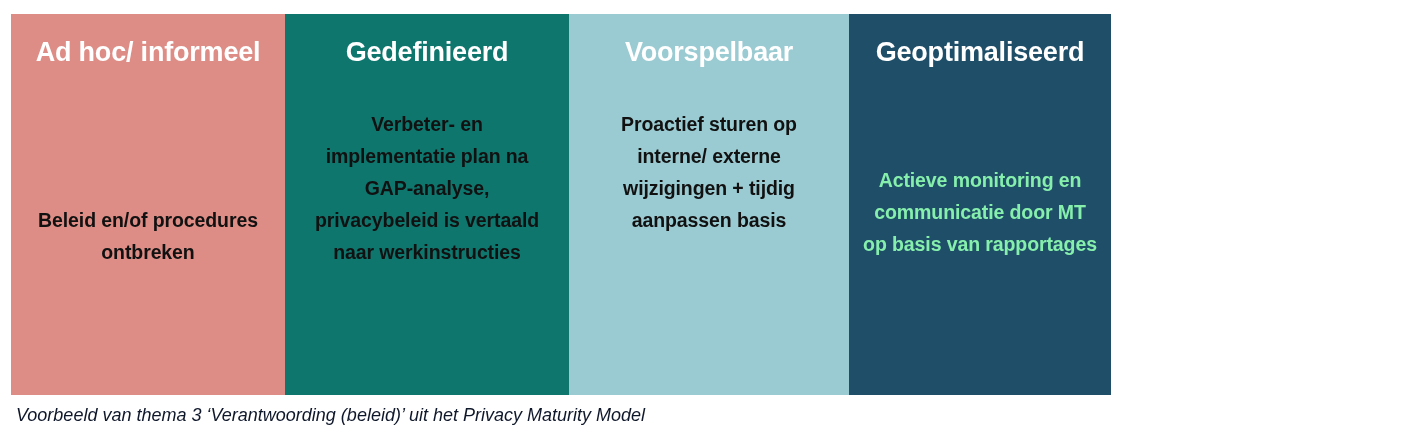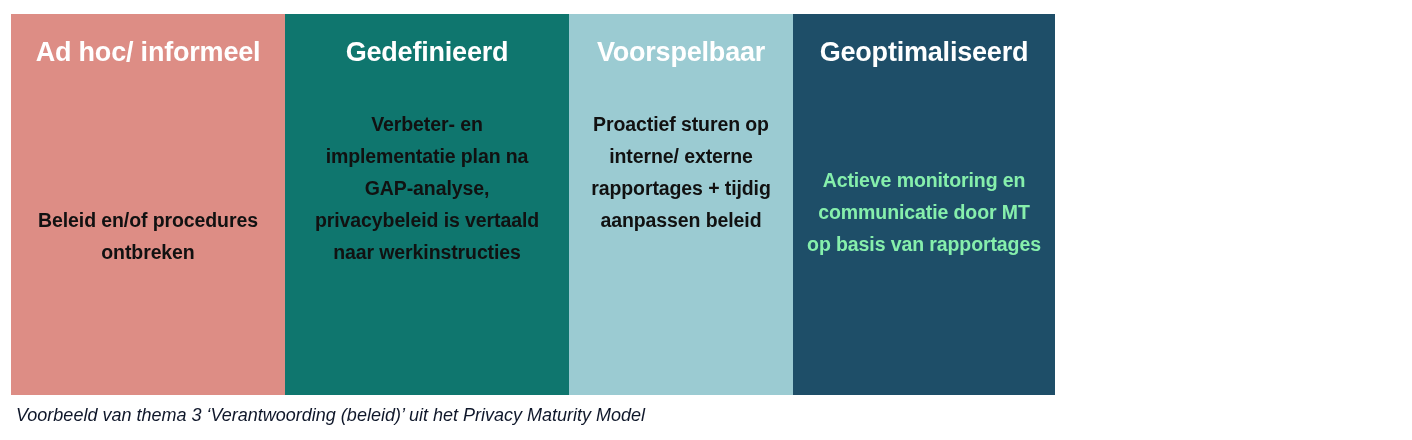--- a/index.html
+++ b/index.html
@@ -40,21 +40,21 @@
     flex-direction: column;
     align-items: center;
     padding: 22px 14px 0 14px;
     text-align: center;
   }
 
   
   .col-1 { width: 274px; gap: 48px; }
   .col-2 { width: 281px; }
   .col-3 { width: 284px; }
-  .col-4 { width: 224px; }
+  .col-4 { width: 280px; }
   .col-5 { width: 262px; gap: 28px; }
 
   .maturity-title {
     font-family: "Liberation Sans Narrow", "Liberation Sans", sans-serif;
     font-weight: bold;
     font-size: 27px;
     line-height: 32px;
     letter-spacing: -0.2px;
     color: #ffffff;
     margin: 0;
@@ -105,21 +105,21 @@
 
     <div class="maturity-column col-3" style="background:#0f766e;">
       <p class="maturity-title">Gedefinieerd</p>
       <div class="gap-title-body"></div>
       <p class="maturity-body body-dark">Verbeter- en implementatie plan na GAP-analyse, privacybeleid is vertaald naar werkinstructies</p>
     </div>
 
     <div class="maturity-column col-4" style="background:#9BCBD2;">
       <p class="maturity-title">Voorspelbaar</p>
       <div class="gap-title-body"></div>
-      <p class="maturity-body body-dark">Proactief sturen op interne/ externe rapportages + tijdig aanpassen beleid</p>
+      <p class="maturity-body body-dark">Proactief sturen op interne/ externe wijzigingen + tijdig aanpassen basis</p>
     </div>
 
     <div class="maturity-column col-5" style="background:#1E4E68;">
       <p class="maturity-title">Geoptimaliseerd</p>
       <div class="gap-title-body"></div>
       <p class="maturity-body body-light">Actieve monitoring en communicatie door MT op basis van rapportages</p>
     </div>
 
   </div>
 

